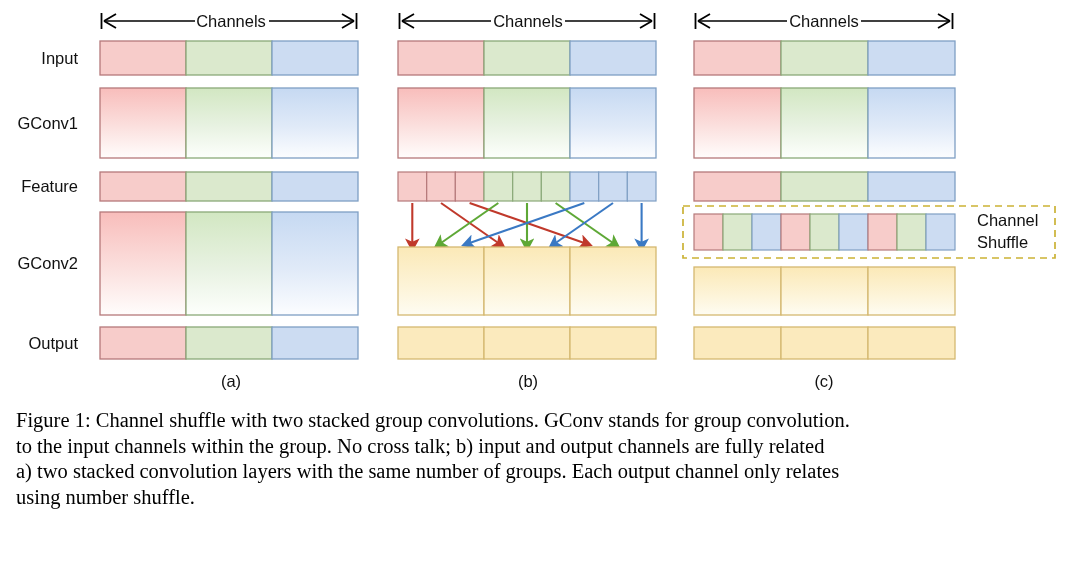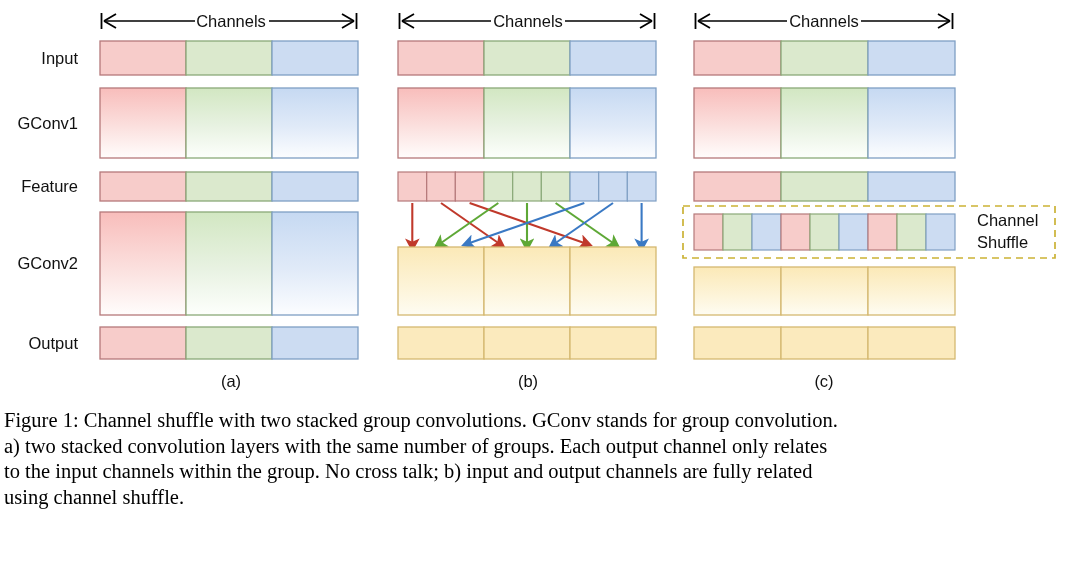--- a/index.html
+++ b/index.html
@@ -9,21 +9,21 @@
     color:#111;overflow:hidden;position:relative;
   }
   #figure{position:absolute;left:0;top:0;width:1080px;height:400px;}
   #figure svg{display:block;}
   .caption{
     position:absolute;left:0;top:408px;width:1080px;
     font-family:"Liberation Serif",serif;
     font-size:20.5px;line-height:25.5px;color:#000;
     letter-spacing:0px;
   }
-  .caption p{margin:0;padding:0 6px 0 4px;}
+  .caption p{margin:0;padding:0 6px 0 16px;}
   text{font-family:"Liberation Sans",sans-serif;}
 </style>
 </head>
 <body>
 
 <div id="figure">
   <svg width="1080" height="400" viewBox="0 0 1080 400">
     <defs>
       <linearGradient id="gradRed" x1="0" y1="0" x2="0" y2="1">
         <stop offset="0%" stop-color="#f8bdbb"></stop>
@@ -223,16 +223,16 @@
         <rect x="868" y="327" width="87" height="32" fill="#fbeabd" stroke="#d4b870" stroke-width="1.3"></rect>
       </g>
 
       <text x="824" y="387" text-anchor="middle" font-size="16.5" fill="#111">(c)</text>
     </g>
   </svg>
 </div>
 
 <div class="caption">
   <p>Figure 1: Channel shuffle with two stacked group convolutions. GConv stands for group convolution.</p>
+  <p>to the input channels within the group. No cross talk; b) input and output channels are fully related</p>
   <p>a) two stacked convolution layers with the same number of groups. Each output channel only relates</p>
-  <p>to the input channels within the group. No cross talk; b) input and output channels are fully related</p>
-  <p>using channel shuffle.</p>
+  <p>using number shuffle.</p>
 </div>
 
 </body></html>

